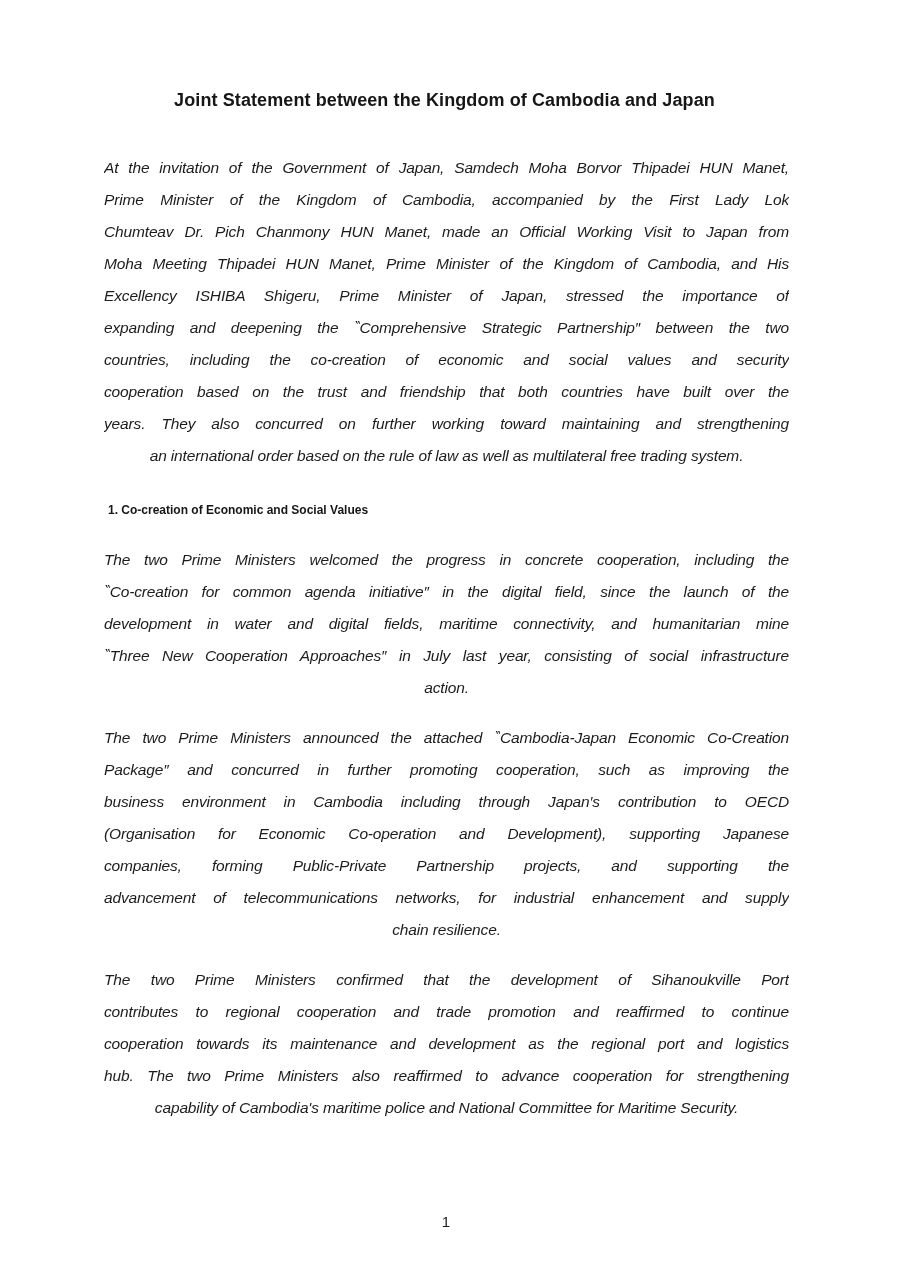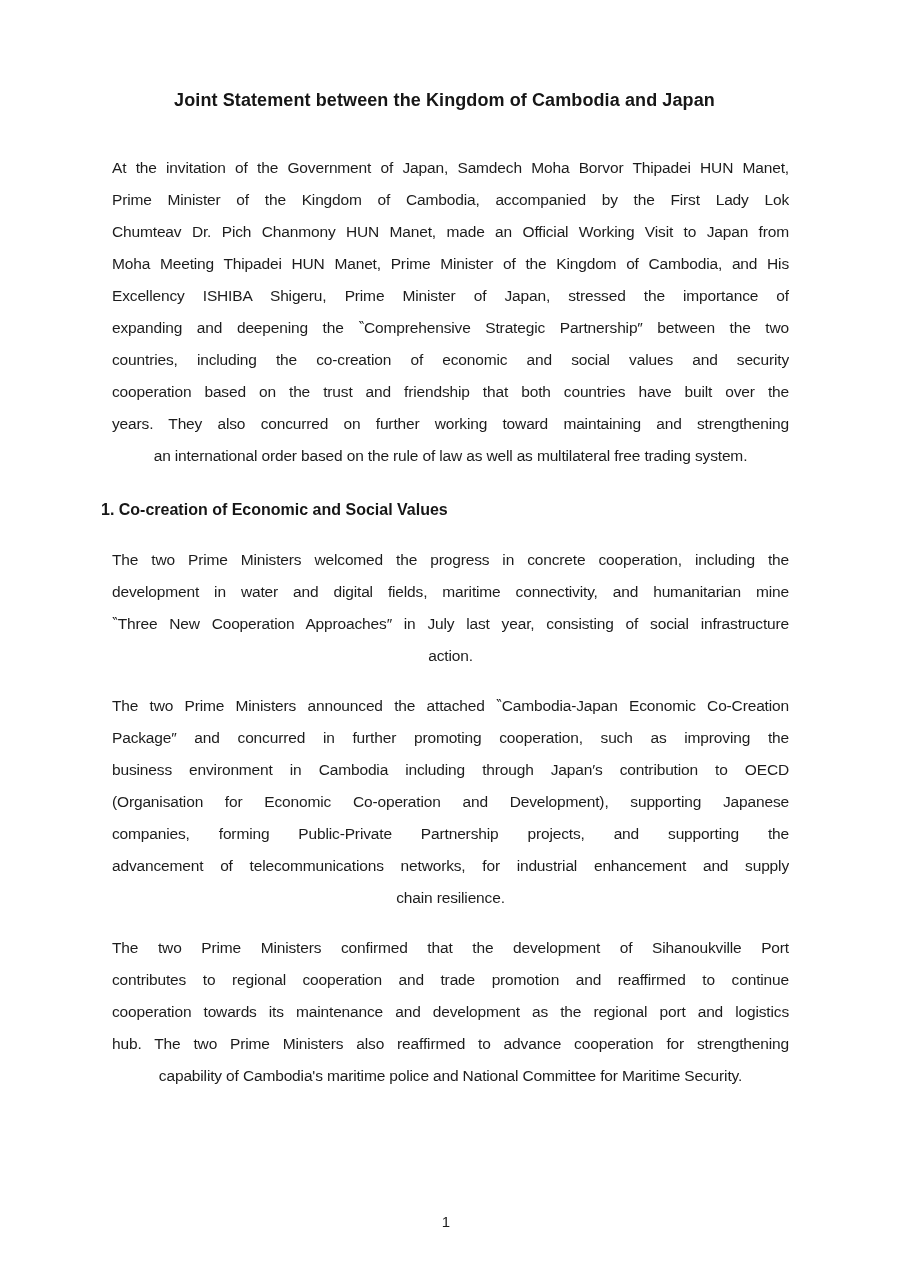--- a/index.html
+++ b/index.html
@@ -21,21 +21,22 @@
   .doc-title {
     font-size: 18px;
     font-weight: bold;
     line-height: 24px;
     text-align: center;
     letter-spacing: 0.1px;
     margin-bottom: 40px;
     color: #161616;
   }
   .para {
-    margin: 0 0 18px 12px;
+    margin: 0 0 18px 4px;
+    font-style: italic;
   }
   .line {
     font-size: 15.5px;
     line-height: 32px;
     letter-spacing: -0.15px;
     white-space: normal;
     overflow: hidden;
     height: 32px;
     text-align: center;
   }
@@ -43,24 +44,24 @@
     text-align: justify;
     text-align-last: justify;
     text-justify: inter-word;
   }
   .line sup {
     font-size: 10px;
     line-height: 0;
     vertical-align: super;
   }
   .heading {
-    font-size: 16px;
+    font-size: 12px;
     font-weight: bold;
     line-height: 24px;
-    margin: 26px 0 22px 1px;
+    margin: 26px 0 22px 8px;
     color: #161616;
   }
   .page-number {
     position: absolute;
     left: 0;
     top: 1210px;
     width: 100%;
     text-align: center;
     font-size: 15px;
     line-height: 24px;
@@ -82,20 +83,21 @@
         <div class="line justify"><span>Excellency ISHIBA Shigeru, Prime Minister of Japan, stressed the importance of</span></div>
         <div class="line justify"><span>expanding and deepening the ‶Comprehensive Strategic Partnership″ between the two</span></div>
         <div class="line justify"><span>countries, including the co-creation of economic and social values and security</span></div>
         <div class="line justify"><span>cooperation based on the trust and friendship that both countries have built over the</span></div>
         <div class="line justify"><span>years. They also concurred on further working toward maintaining and strengthening</span></div>
         <div class="line"><span>an international order based on the rule of law as well as multilateral free trading system.</span></div>
       </div>
       <div class="heading">1. Co-creation of Economic and Social Values</div>
       <div class="para">
         <div class="line justify"><span>The two Prime Ministers welcomed the progress in concrete cooperation, including the</span></div>
+        <div class="line justify"><span>‶Co-creation for common agenda initiative″ in the digital field, since the launch of the</span></div>
         <div class="line justify"><span>development in water and digital fields, maritime connectivity, and humanitarian mine</span></div>
         <div class="line justify"><span>‶Three New Cooperation Approaches″ in July last year, consisting of social infrastructure</span></div>
         <div class="line"><span>action.</span></div>
       </div>
       <div class="para">
         <div class="line justify"><span>The two Prime Ministers announced the attached ‶Cambodia-Japan Economic Co-Creation</span></div>
         <div class="line justify"><span>Package″ and concurred in further promoting cooperation, such as improving the</span></div>
         <div class="line justify"><span>business environment in Cambodia including through Japan′s contribution to OECD</span></div>
         <div class="line justify"><span>(Organisation for Economic Co-operation and Development), supporting Japanese</span></div>
         <div class="line justify"><span>companies, forming Public-Private Partnership projects, and supporting the</span></div>

